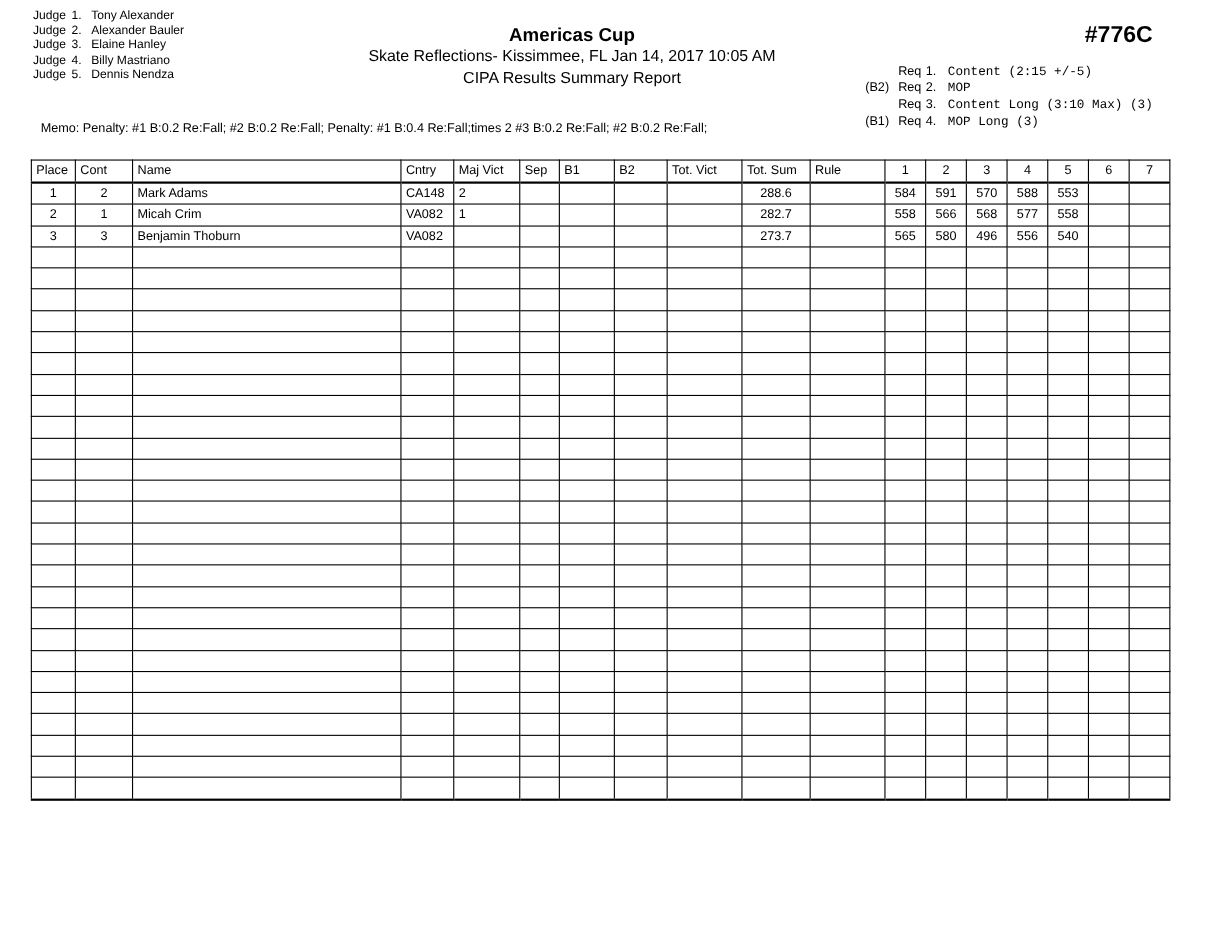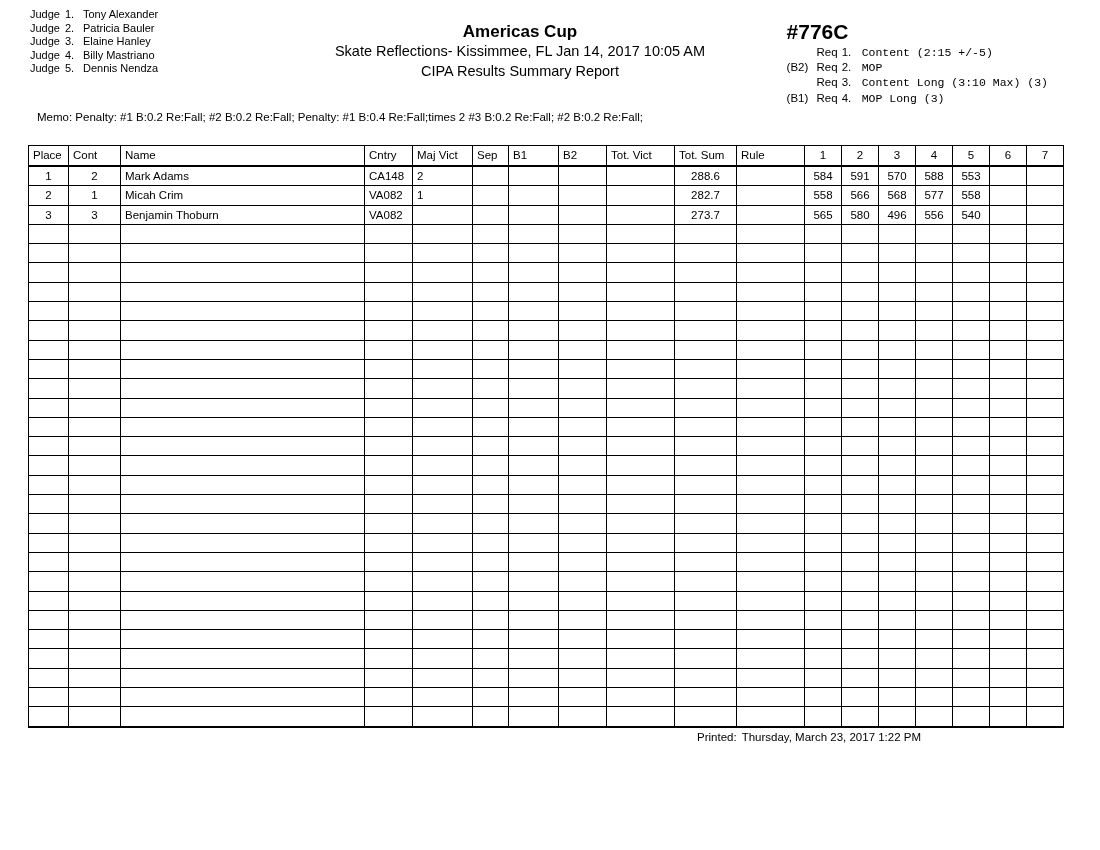--- a/index.html
+++ b/index.html
@@ -61,23 +61,23 @@
   
   .reqblock {
     position: absolute;
     right: 52px;
     top: 20px;
     text-align: left;
   }
   .req-code {
     font-size: 21px;
     font-weight: bold;
-    text-align: left;
+    text-align: right;
     line-height: 24px;
-    margin-bottom: 1px;
+    margin-bottom: 14px;
   }
   .req-line {
     font-size: 11.5px;
     line-height: 14.2px;
     white-space: nowrap;
   }
   .req-b {
     display: inline-block;
     width: 30px;
     text-align: left;
@@ -151,21 +151,21 @@
   }
   .footer-line { display: block; }
   .f-lbl { display: inline-block; }
   .f-val { display: inline-block; padding-left: 5px; }
 </style>
 </head>
 <body>
 
 <div class="judges" id="judges-panel">
     <span class="judge-row"><span class="judge-word">Judge</span><span class="judge-num">1.</span><span class="judge-name">Tony Alexander</span></span>
-    <span class="judge-row"><span class="judge-word">Judge</span><span class="judge-num">2.</span><span class="judge-name">Patricia Bauler</span></span>
+    <span class="judge-row"><span class="judge-word">Judge</span><span class="judge-num">2.</span><span class="judge-name">Alexander Bauler</span></span>
     <span class="judge-row"><span class="judge-word">Judge</span><span class="judge-num">3.</span><span class="judge-name">Elaine Hanley</span></span>
     <span class="judge-row"><span class="judge-word">Judge</span><span class="judge-num">4.</span><span class="judge-name">Billy Mastriano</span></span>
     <span class="judge-row"><span class="judge-word">Judge</span><span class="judge-num">5.</span><span class="judge-name">Dennis Nendza</span></span>
   </div>
 
 <div class="titles">
   <div class="t-event">Americas Cup</div>
   <div class="t-venue">Skate Reflections- Kissimmee, FL  Jan 14, 2017  10:05 AM</div>
   <div class="t-report">CIPA Results Summary Report</div>
 </div>
@@ -803,16 +803,13 @@
         <td>&nbsp;</td>
         <td>&nbsp;</td>
         <td>&nbsp;</td>
         <td>&nbsp;</td>
         <td>&nbsp;</td>
       </tr>
     </tbody>
 </table>
 
 <div class="footer">
-  <span class="footer-line">
-    <span class="f-lbl">Printed:</span><span class="f-val">Thursday, March 23, 2017  1:22 PM</span>
-  </span>
 </div>
 
 </body></html>

